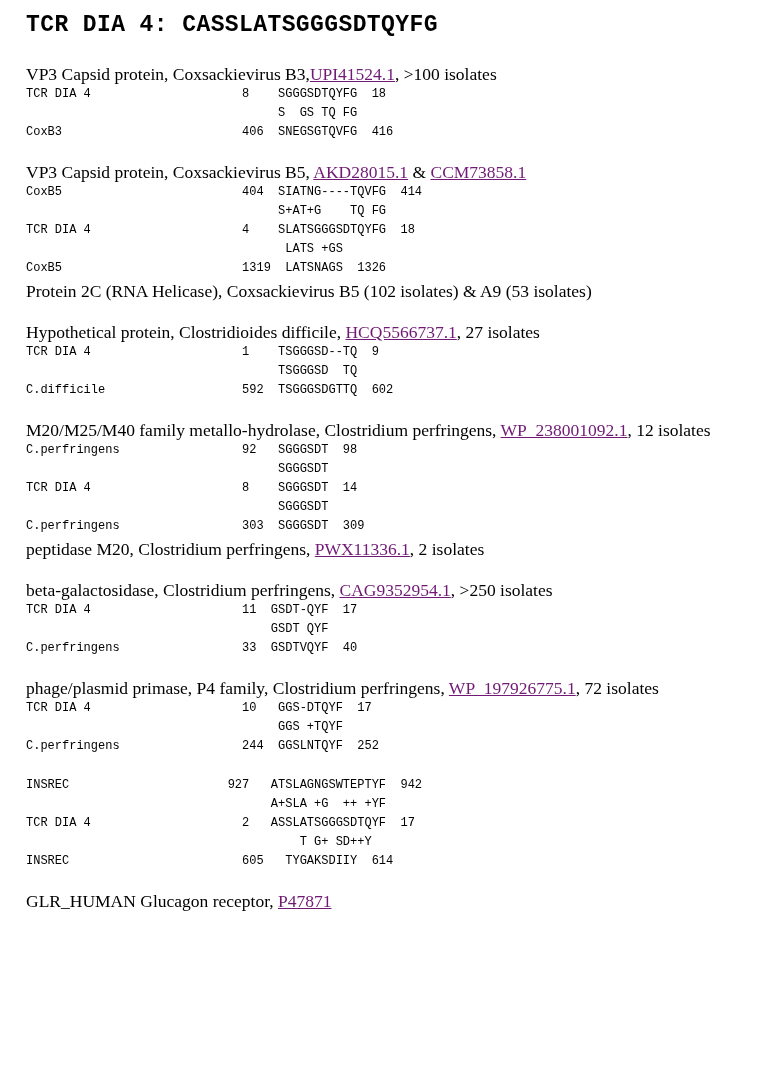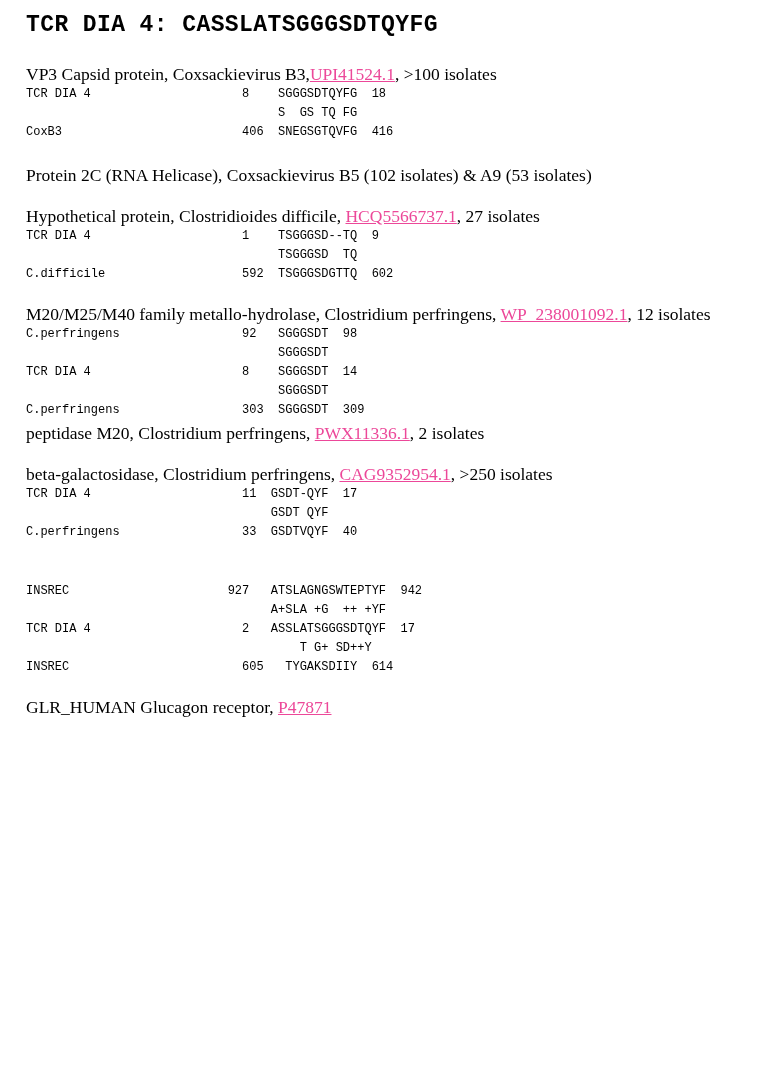--- a/index.html
+++ b/index.html
@@ -36,21 +36,21 @@
   
   .sect-head {
     font-family: "Liberation Serif", "DejaVu Serif", serif;
     font-size: 17.5px;
     line-height: 21px;
     margin: 0;
     padding: 0;
   }
   .sect-head a,
   .acc {
-    color: #ec4899;
+    color: #701a75;
     text-decoration: underline;
   }
 
   
   .aln {
     font-family: "Liberation Mono", "DejaVu Sans Mono", monospace;
     font-size: 12px;
     line-height: 19px;
     white-space: pre;
     margin: 0;
@@ -71,20 +71,28 @@
 
   <div>
     <p class="sect-head"><span>VP3 Capsid protein, Coxsackievirus B3,</span><a href="#" class="acc">UPI41524.1</a><span>, &gt;100 isolates</span></p>
     <pre class="aln">TCR DIA 4                     8    SGGGSDTQYFG  18
                                    S  GS TQ FG
 CoxB3                         406  SNEGSGTQVFG  416</pre>
   </div>
 
   <div class="gap-lg"></div>
 
+  <div>
+    <p class="sect-head"><span>VP3 Capsid protein, Coxsackievirus B5, </span><a href="#" class="acc">AKD28015.1</a><span> &amp; </span><a href="#" class="acc">CCM73858.1</a><span></span></p>
+    <pre class="aln">CoxB5                         404  SIATNG----TQVFG  414
+                                   S+AT+G    TQ FG
+TCR DIA 4                     4    SLATSGGGSDTQYFG  18
+                                    LATS +GS
+CoxB5                         1319  LATSNAGS  1326</pre>
+  </div>
 
   <div class="gap-xs"></div>
 
   <div>
     <p class="sect-head"><span>Protein 2C (RNA Helicase), Coxsackievirus B5 (102 isolates) &amp; A9 (53 isolates)</span></p>
   </div>
 
   <div class="gap-lg"></div>
 
   <div>
@@ -116,20 +124,26 @@
 
   <div>
     <p class="sect-head"><span>beta-galactosidase, Clostridium perfringens, </span><a href="#" class="acc">CAG9352954.1</a><span>, &gt;250 isolates</span></p>
     <pre class="aln">TCR DIA 4                     11  GSDT-QYF  17
                                   GSDT QYF
 C.perfringens                 33  GSDTVQYF  40</pre>
   </div>
 
   <div class="gap-lg"></div>
 
+  <div>
+    <p class="sect-head"><span>phage/plasmid primase, P4 family, Clostridium perfringens, </span><a href="#" class="acc">WP_197926775.1</a><span>, 72 isolates</span></p>
+    <pre class="aln">TCR DIA 4                     10   GGS-DTQYF  17
+                                   GGS +TQYF
+C.perfringens                 244  GGSLNTQYF  252</pre>
+  </div>
 
   <div class="gap-lg"></div>
 
   <div>
     <pre class="aln">INSREC                      927   ATSLAGNGSWTEPTYF  942
                                   A+SLA +G  ++ +YF
 TCR DIA 4                     2   ASSLATSGGGSDTQYF  17
                                       T G+ SD++Y
 INSREC                        605   TYGAKSDIIY  614</pre>
   </div>

